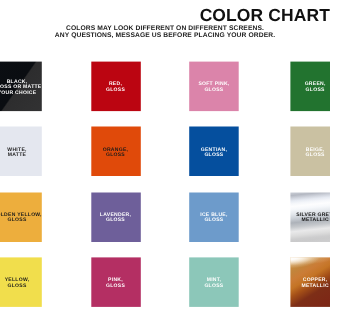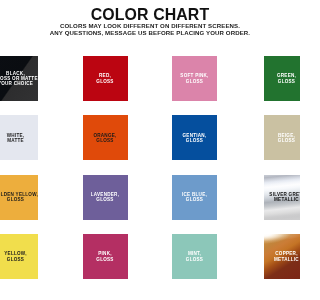--- a/index.html
+++ b/index.html
@@ -1,20 +1,20 @@
 <!DOCTYPE html>
 <html><head>
 <meta charset="utf-8">
 <title>Color Chart</title>
 <style>
   html,body{margin:0;padding:0;width:300px;height:300px;background:#ffffff;overflow:hidden;}
   body{font-family:"Liberation Sans",sans-serif;-webkit-font-smoothing:antialiased;}
   .page{position:relative;width:300px;height:300px;background:#fff;}
   .header{position:absolute;left:0;top:0;width:300px;text-align:center;}
-  .title{position:absolute;left:0;top:7px;width:300px;font-weight:bold;font-size:15.9px;line-height:16px;letter-spacing:0.1px;color:#111;}
+  .title{position:absolute;left:0;top:7px;width:300px;font-weight:bold;font-size:15.9px;line-height:16px;letter-spacing:0.1px;color:#111;text-align:right;}
   .sub{position:absolute;left:0;width:300px;font-weight:bold;font-size:6.1px;line-height:7px;letter-spacing:0.1px;color:#1c1c1c;}
   .sub1{top:22px;}
   .sub2{top:29px;}
   .grid{position:absolute;left:0px;top:56px;width:320px;}
   .row{position:relative;height:59.4px;}
   .cell{position:absolute;width:45px;height:45px;top:0;display:flex;align-items:center;justify-content:center;text-align:center;}
   .cell .lbl{font-weight:bold;font-size:4.6px;line-height:5.2px;letter-spacing:0.25px;white-space:nowrap;}
 </style>
 </head>
 <body>

